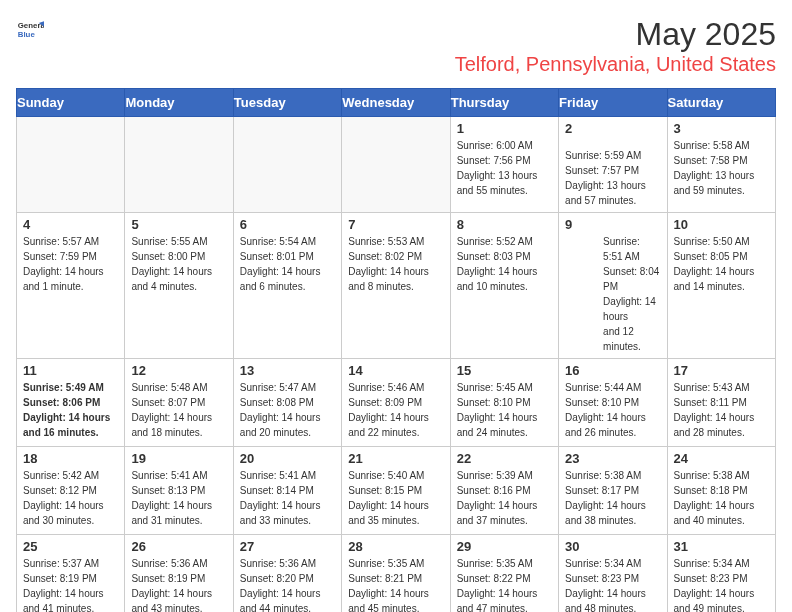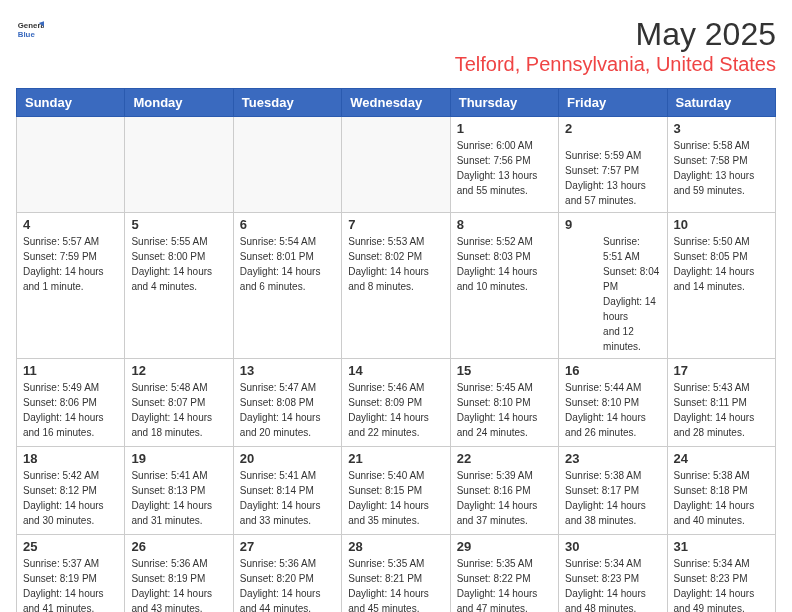--- a/index.html
+++ b/index.html
@@ -39,21 +39,21 @@
     }
     .calendar {
       width: 100%;
       border-collapse: collapse;
       border: 1px solid #ccc;
     }
     .calendar th {
       background: #3a6abf;
       color: #fff;
       text-align: left;
-      padding: 6px 8px;
+      padding: 6px 0;
       font-size: 13px;
       border: 1px solid #2a5aaf;
     }
     .calendar td {
       vertical-align: top;
       padding: 4px 6px;
       border: 1px solid #ccc;
       font-size: 11px;
       color: #333;
       background: #fff;
@@ -188,21 +188,21 @@
           <span class="day-number">10</span>
           <div class="day-info" style="white-space: pre-line;">Sunrise: 5:50 AM
 Sunset: 8:05 PM
 Daylight: 14 hours
 and 14 minutes.</div>
         </td>
       </tr>
       <tr>
         <td>
           <span class="day-number">11</span>
-          <div class="day-info" style="white-space: pre-line;">Sunrise: 5:49 AM
+          <div class="day-info" style="white-space: pre-line; font-weight: bold;">Sunrise: 5:49 AM
 Sunset: 8:06 PM
 Daylight: 14 hours
 and 16 minutes.</div>
         </td>
         <td>
           <span class="day-number">12</span>
           <div class="day-info" style="white-space: pre-line;">Sunrise: 5:48 AM
 Sunset: 8:07 PM
 Daylight: 14 hours
 and 18 minutes.</div>

